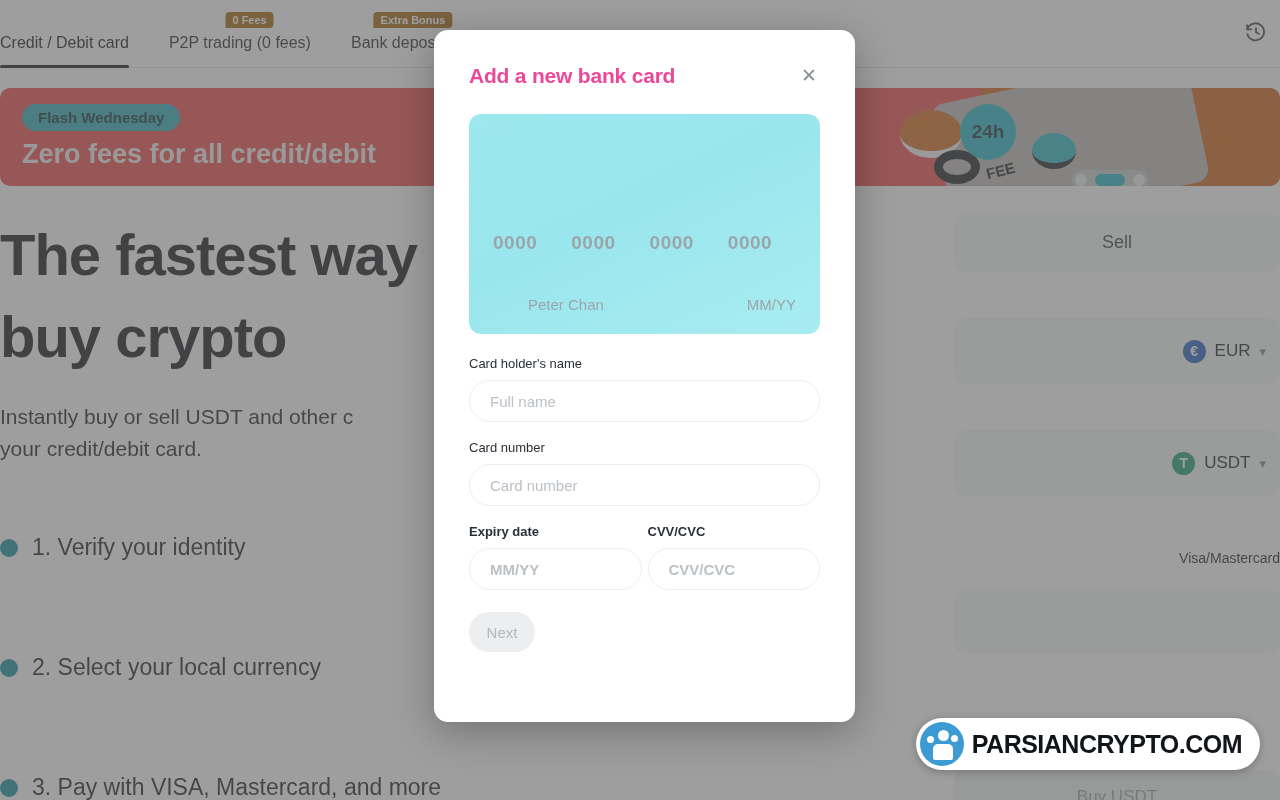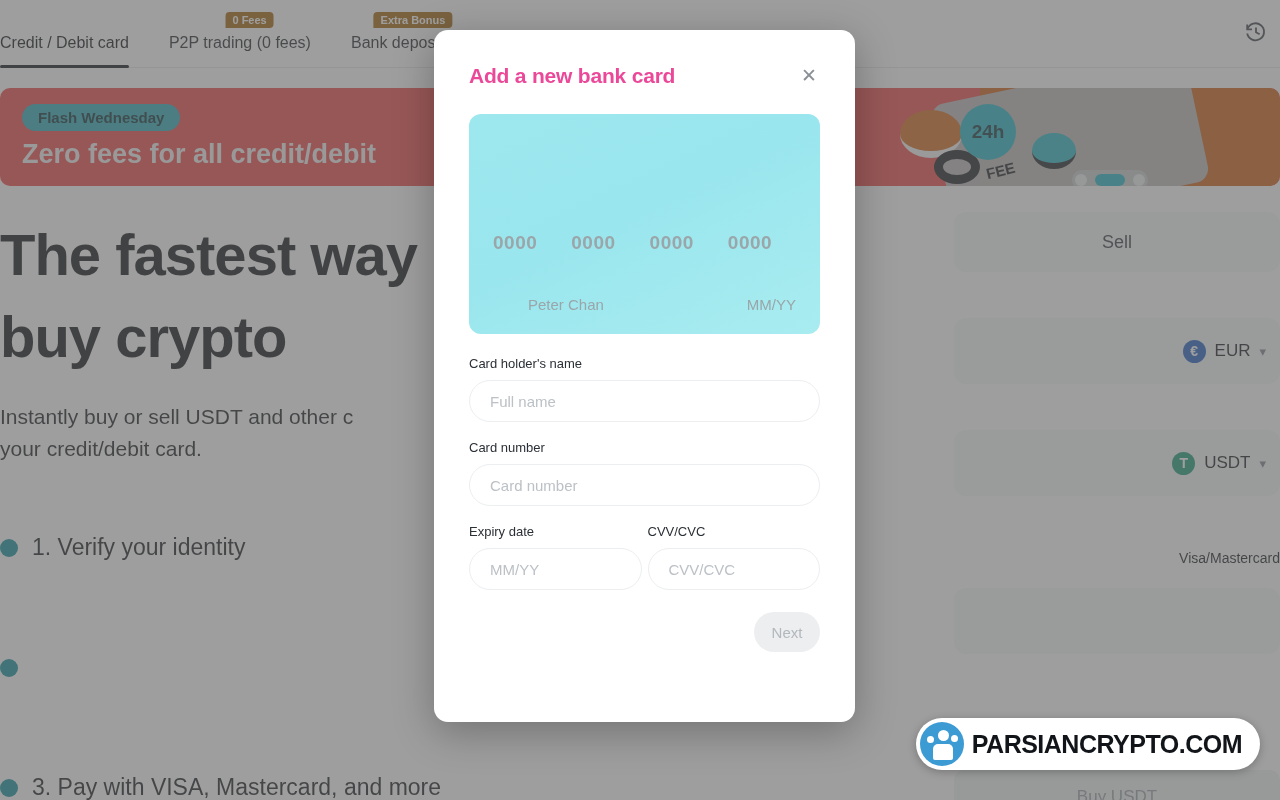--- a/index.html
+++ b/index.html
@@ -321,23 +321,23 @@
     border: 1px solid #eceef0;
     border-radius: 21px;
     display: flex; align-items: center;
     padding: 0 20px;
     font-size: 15px;
     color: #bcc1c6;
     background: #fff;
     cursor: text;
   }
   .fgroup { margin-bottom: 18px; }
-  .frow { display: flex; gap: 6px; }
+  .frow { display: flex; gap: 6px; font-weight: bold; }
   .frow .fgroup { flex: 1; margin-bottom: 0; }
-  .next-wrap { display: flex; justify-content: flex-end; margin-top: 22px; }
+  .next-wrap { display: flex; margin-top: 22px; }
   .next-btn {
     width: 66px; height: 40px;
     background: #eceeef;
     border-radius: 20px;
     display: flex; align-items: center; justify-content: center;
     font-size: 15px; color: #b3b8bd;
     cursor: default;
   }
 
   
@@ -444,20 +444,21 @@
         <span>Instantly buy or sell USDT and other c</span><br>
         <span>your credit/debit card.</span>
       </p>
       <div class="steps">
         <div class="step">
           <span class="dot"></span>
           <span>1. Verify your identity</span>
         </div>
         <div class="step">
           <span class="dot"></span>
+          <span>2. Select your local currency</span>
         </div>
         <div class="step">
           <span class="dot"></span>
           <span>3. Pay with VISA, Mastercard, and more</span>
         </div>
       </div>
 
     </div>
 
     <div class="widget">

